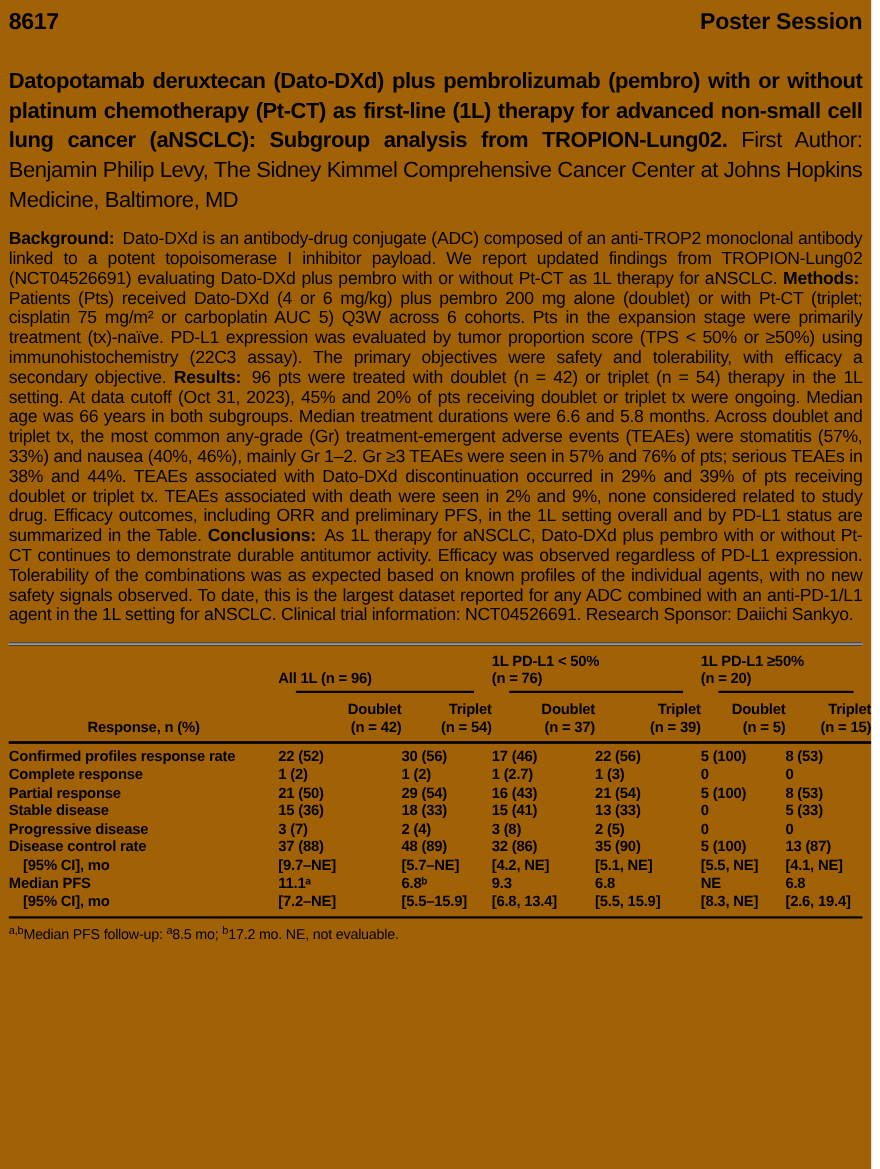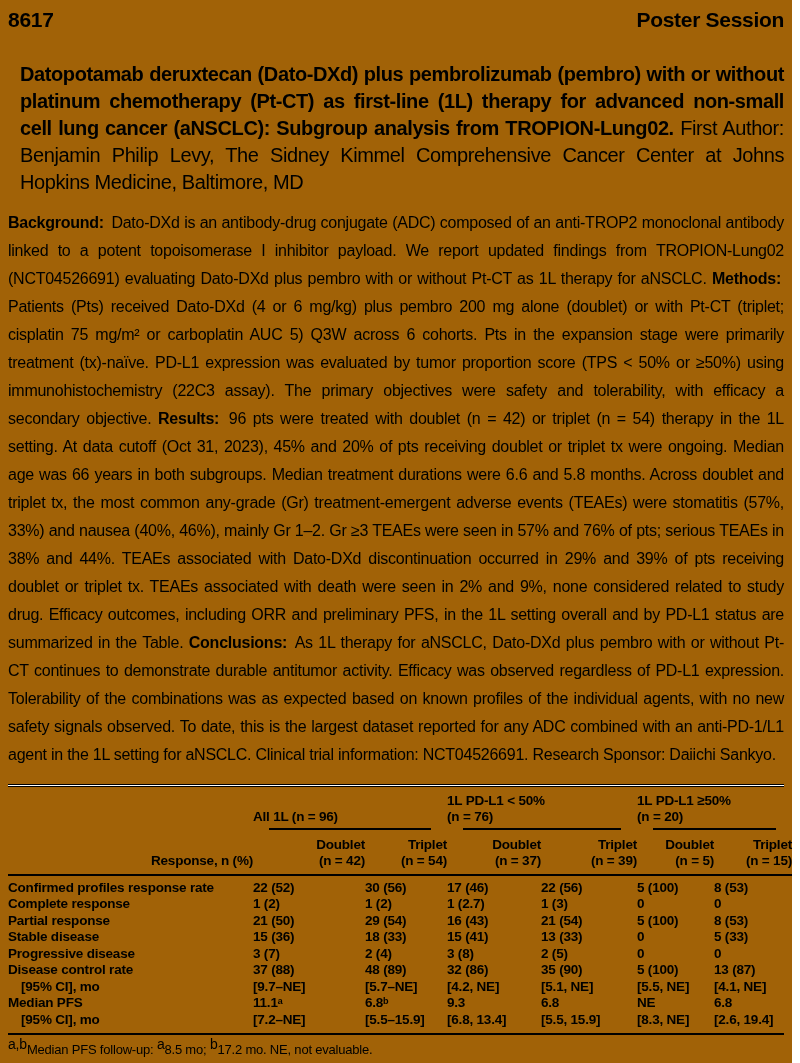--- a/index.html
+++ b/index.html
@@ -7,53 +7,53 @@
     position:relative; width:792px; height:1063px; overflow:hidden;
     box-sizing:border-box; padding:8px 8px 0 8px;
     background:#a16207; color:#000;
     font-family:"Liberation Sans","DejaVu Sans",sans-serif;
   }
   
   .page-header { display:flex; justify-content:space-between; align-items:baseline;
     font-weight:bold; font-size:21px; letter-spacing:-0.3px; }
   
   .title-block {
-    margin:29px 0 0 12px; font-size:20px; line-height:27px; letter-spacing:-0.4px;
+    margin:29px 0 0 0; font-size:20px; line-height:27px; letter-spacing:-0.4px;
     text-align:justify; font-weight:normal;
   }
   .title-block .t-bold { font-weight:bold; }
   
   .abstract-body {
-    margin:13px 0 0 0; font-size:16px; line-height:28px; letter-spacing:-0.25px;
+    margin:13px 0 0 0; font-size:16px; line-height:18px; letter-spacing:-0.25px;
     text-align:justify;
   }
   .abstract-body .b { font-weight:bold; padding-right:3px; }
   
   .rule-double { margin-top:15px; height:1px; background:#fff;
     border-top:1.5px solid #000; border-bottom:1.5px solid #000; }
   .rule-bottom { margin-top:5px; height:2px; background:#000; }
   
   table.results { width:100%; border-collapse:collapse; table-layout:fixed;
     font-size:13.5px; font-weight:bold; letter-spacing:-0.2px; }
   table.results th, table.results td { padding:0; }
   thead th { vertical-align:bottom; font-weight:bold; }
   tr.group-row th { padding-top:6px; }
   .span-head .l1, .span-head .l2 { text-align:left; line-height:16px; white-space:nowrap; }
   .span-head .underline { height:1.5px; background:#000; margin:3px 16px 0 16px; }
   tr.sub-row th { padding-top:7px; padding-bottom:5px; border-bottom:2px solid #000;
     text-align:right; line-height:16px; }
-  tr.sub-row th.rowhead { text-align:right; vertical-align:bottom; }
+  tr.sub-row th.rowhead { text-align:center; vertical-align:bottom; }
   tbody td { line-height:16.5px; white-space:nowrap; }
   tbody tr:first-child td { padding-top:4px; }
   td.lbl { text-align:left; }
   td.lbl.indent { padding-left:13px; }
   td.val { text-align:left; }
   
   .footnote { margin:7px 0 0 0; font-size:13px; letter-spacing:-0.2px; font-weight:normal; }
-  .sup { vertical-align:super; font-size:14px; line-height:0;text-align:right; }
+  .sup { vertical-align:super; font-size:10px; line-height:0;text-align:right; }
 </style>
 </head>
 <body>
 
 <div class="page">
 
   <div class="page-header">
     <span>8617</span>
     <span>Poster Session</span>
   </div>

